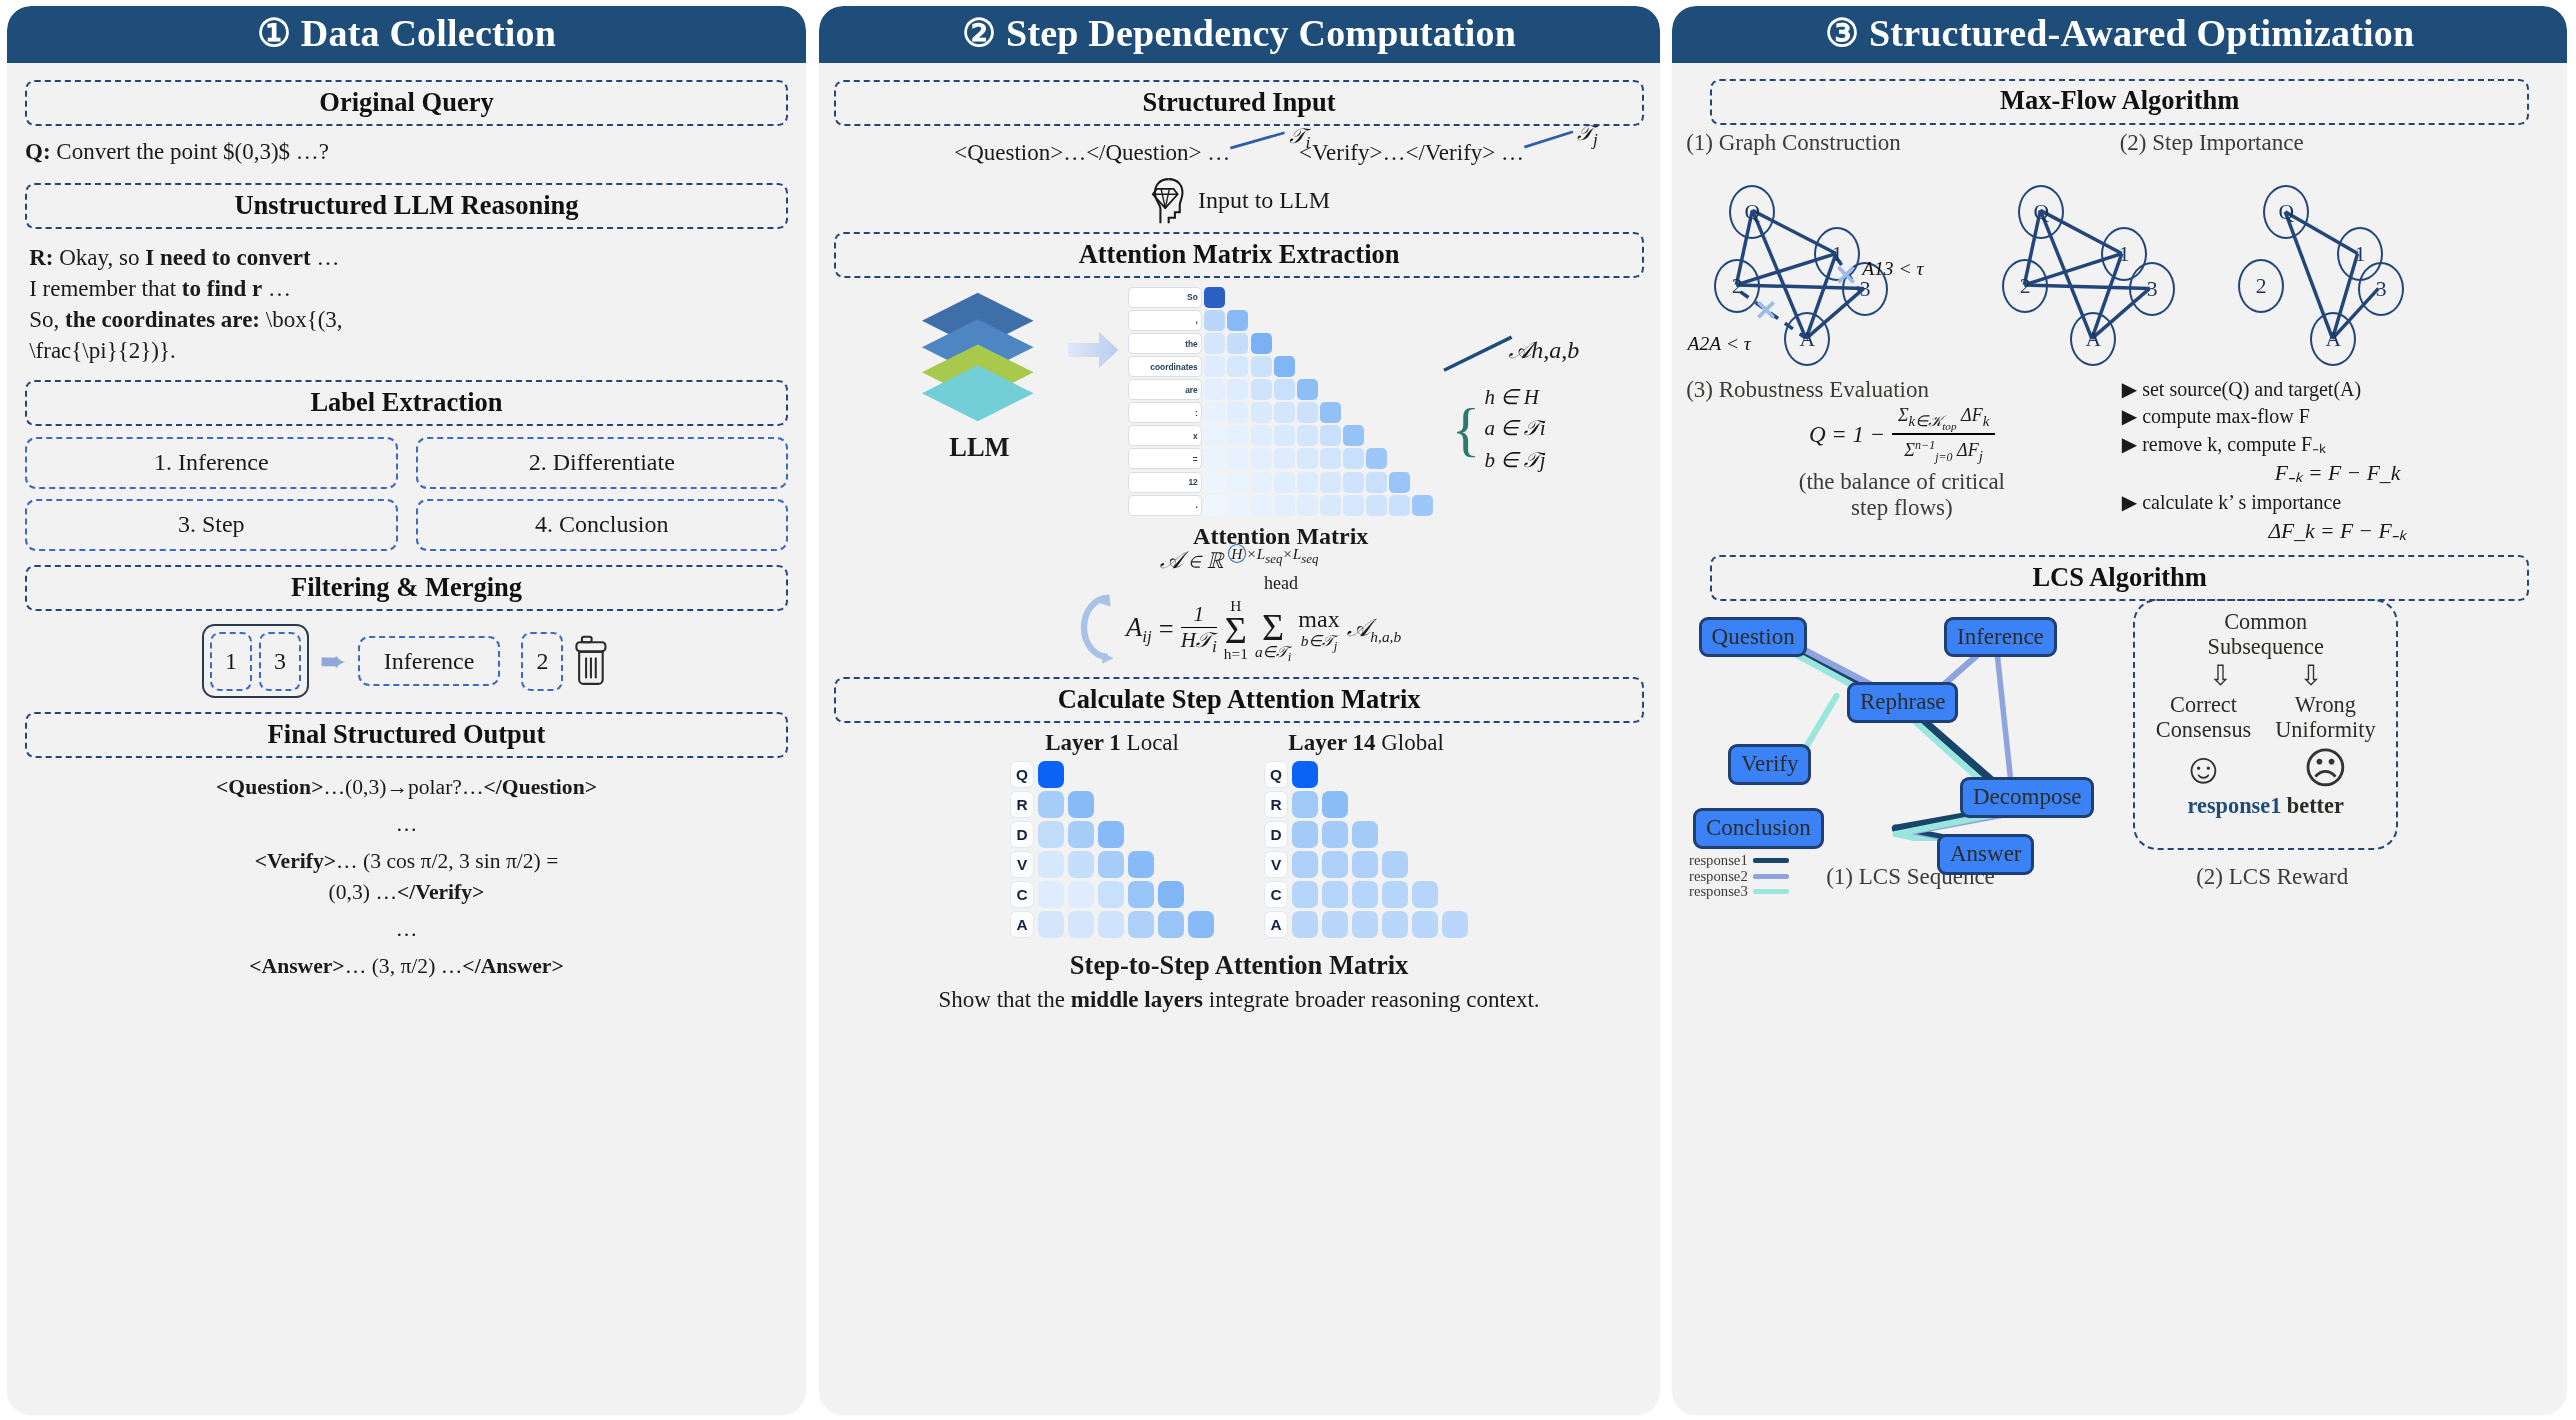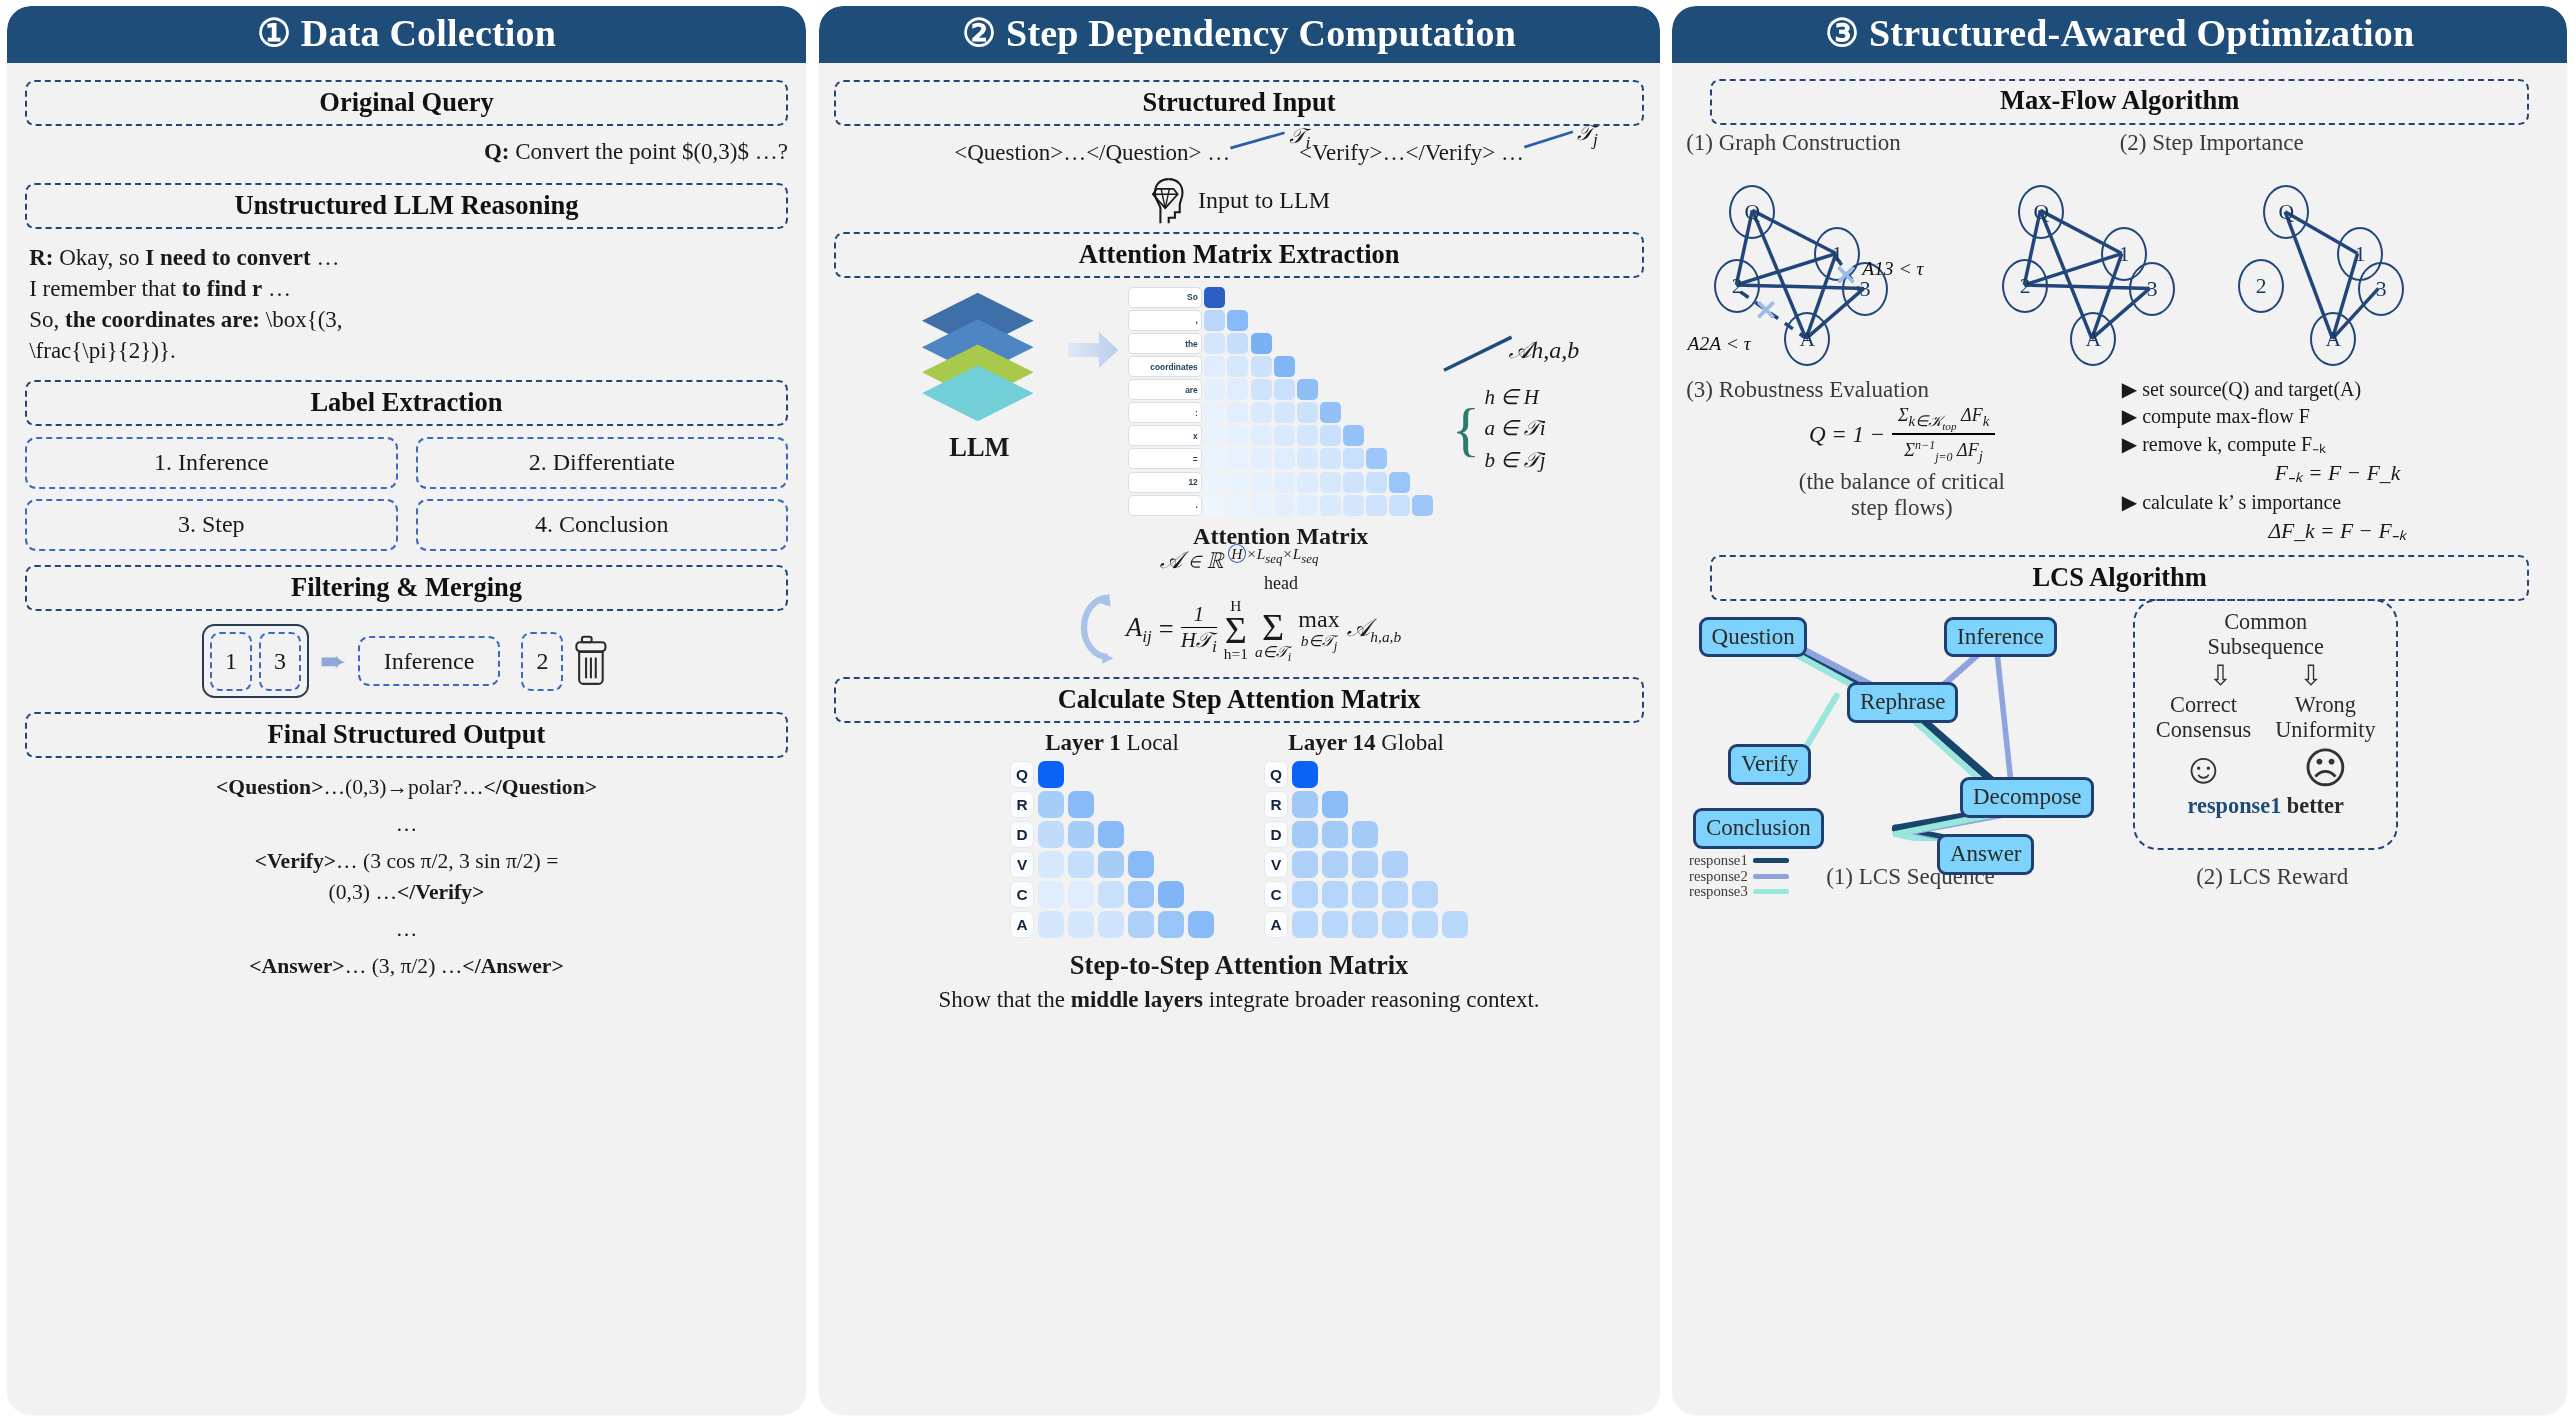--- a/index.html
+++ b/index.html
@@ -44,21 +44,21 @@
     border:2.1px dashed #22467a;
     border-radius:9.8px;
     text-align:center;
     font-weight:700;
     font-size:26.5px;
     padding:4.9px 7px 6.3px;
     color:#111;
     margin:5.6px 0 4.2px;
   }
 
-  .ctext { text-align:right; font-size:23px; line-height:1.32; }
+  .ctext { text-align:left; font-size:23px; line-height:1.32; }
   .ltext { font-size:23px; line-height:1.35; }
   .b { font-weight:700; }
 
   
   .chiprow { display:flex; gap:18px; justify-content:flex-end; margin:7px 0 2.8px; }
   .chip {
     flex:1;
     border:2.1px dashed #3b6bbf;
     border-radius:11.2px;
     text-align:center;
@@ -137,21 +137,21 @@
   .cross { position:absolute; color:#9dbbe8; font-size:28px; font-weight:700; }
   .gl { position:absolute; font-size:19.5px; font-style:italic; color:#111; }
 
   .bullets { font-size:20px; line-height:1.28; }
   .bullets div { margin-bottom:2.1px; }
   .bullets .eq { text-align:center; font-size:21.6px; font-style:italic; margin:1.4px 0 2.8px; }
 
   
   .lcsnode {
     position:absolute; border:3.5px solid #1f3f70; border-radius:9px;
-    background:#7dd3fc; font-size:23px; color:#2b2b28;
+    background:#3b82f6; font-size:23px; color:#2b2b28;
     display:flex; align-items:center; justify-content:center;
     padding:4.2px 9.8px; z-index:5; white-space:nowrap;
   }
   .legend { position:absolute; font-size:14.7px; font-family:"Liberation Serif", serif; color:#3a3a36; }
   .legend .lrow { display:flex; align-items:center; gap:5.6px; height:15.4px; }
   .legend .swatch { width:36px; height:4.9px; border-radius:2.1px; }
 
   .rewardbox {
     position:absolute; border:2.1px dashed #22467a; border-radius:24px;
     display:flex; flex-direction:column; align-items:center;

